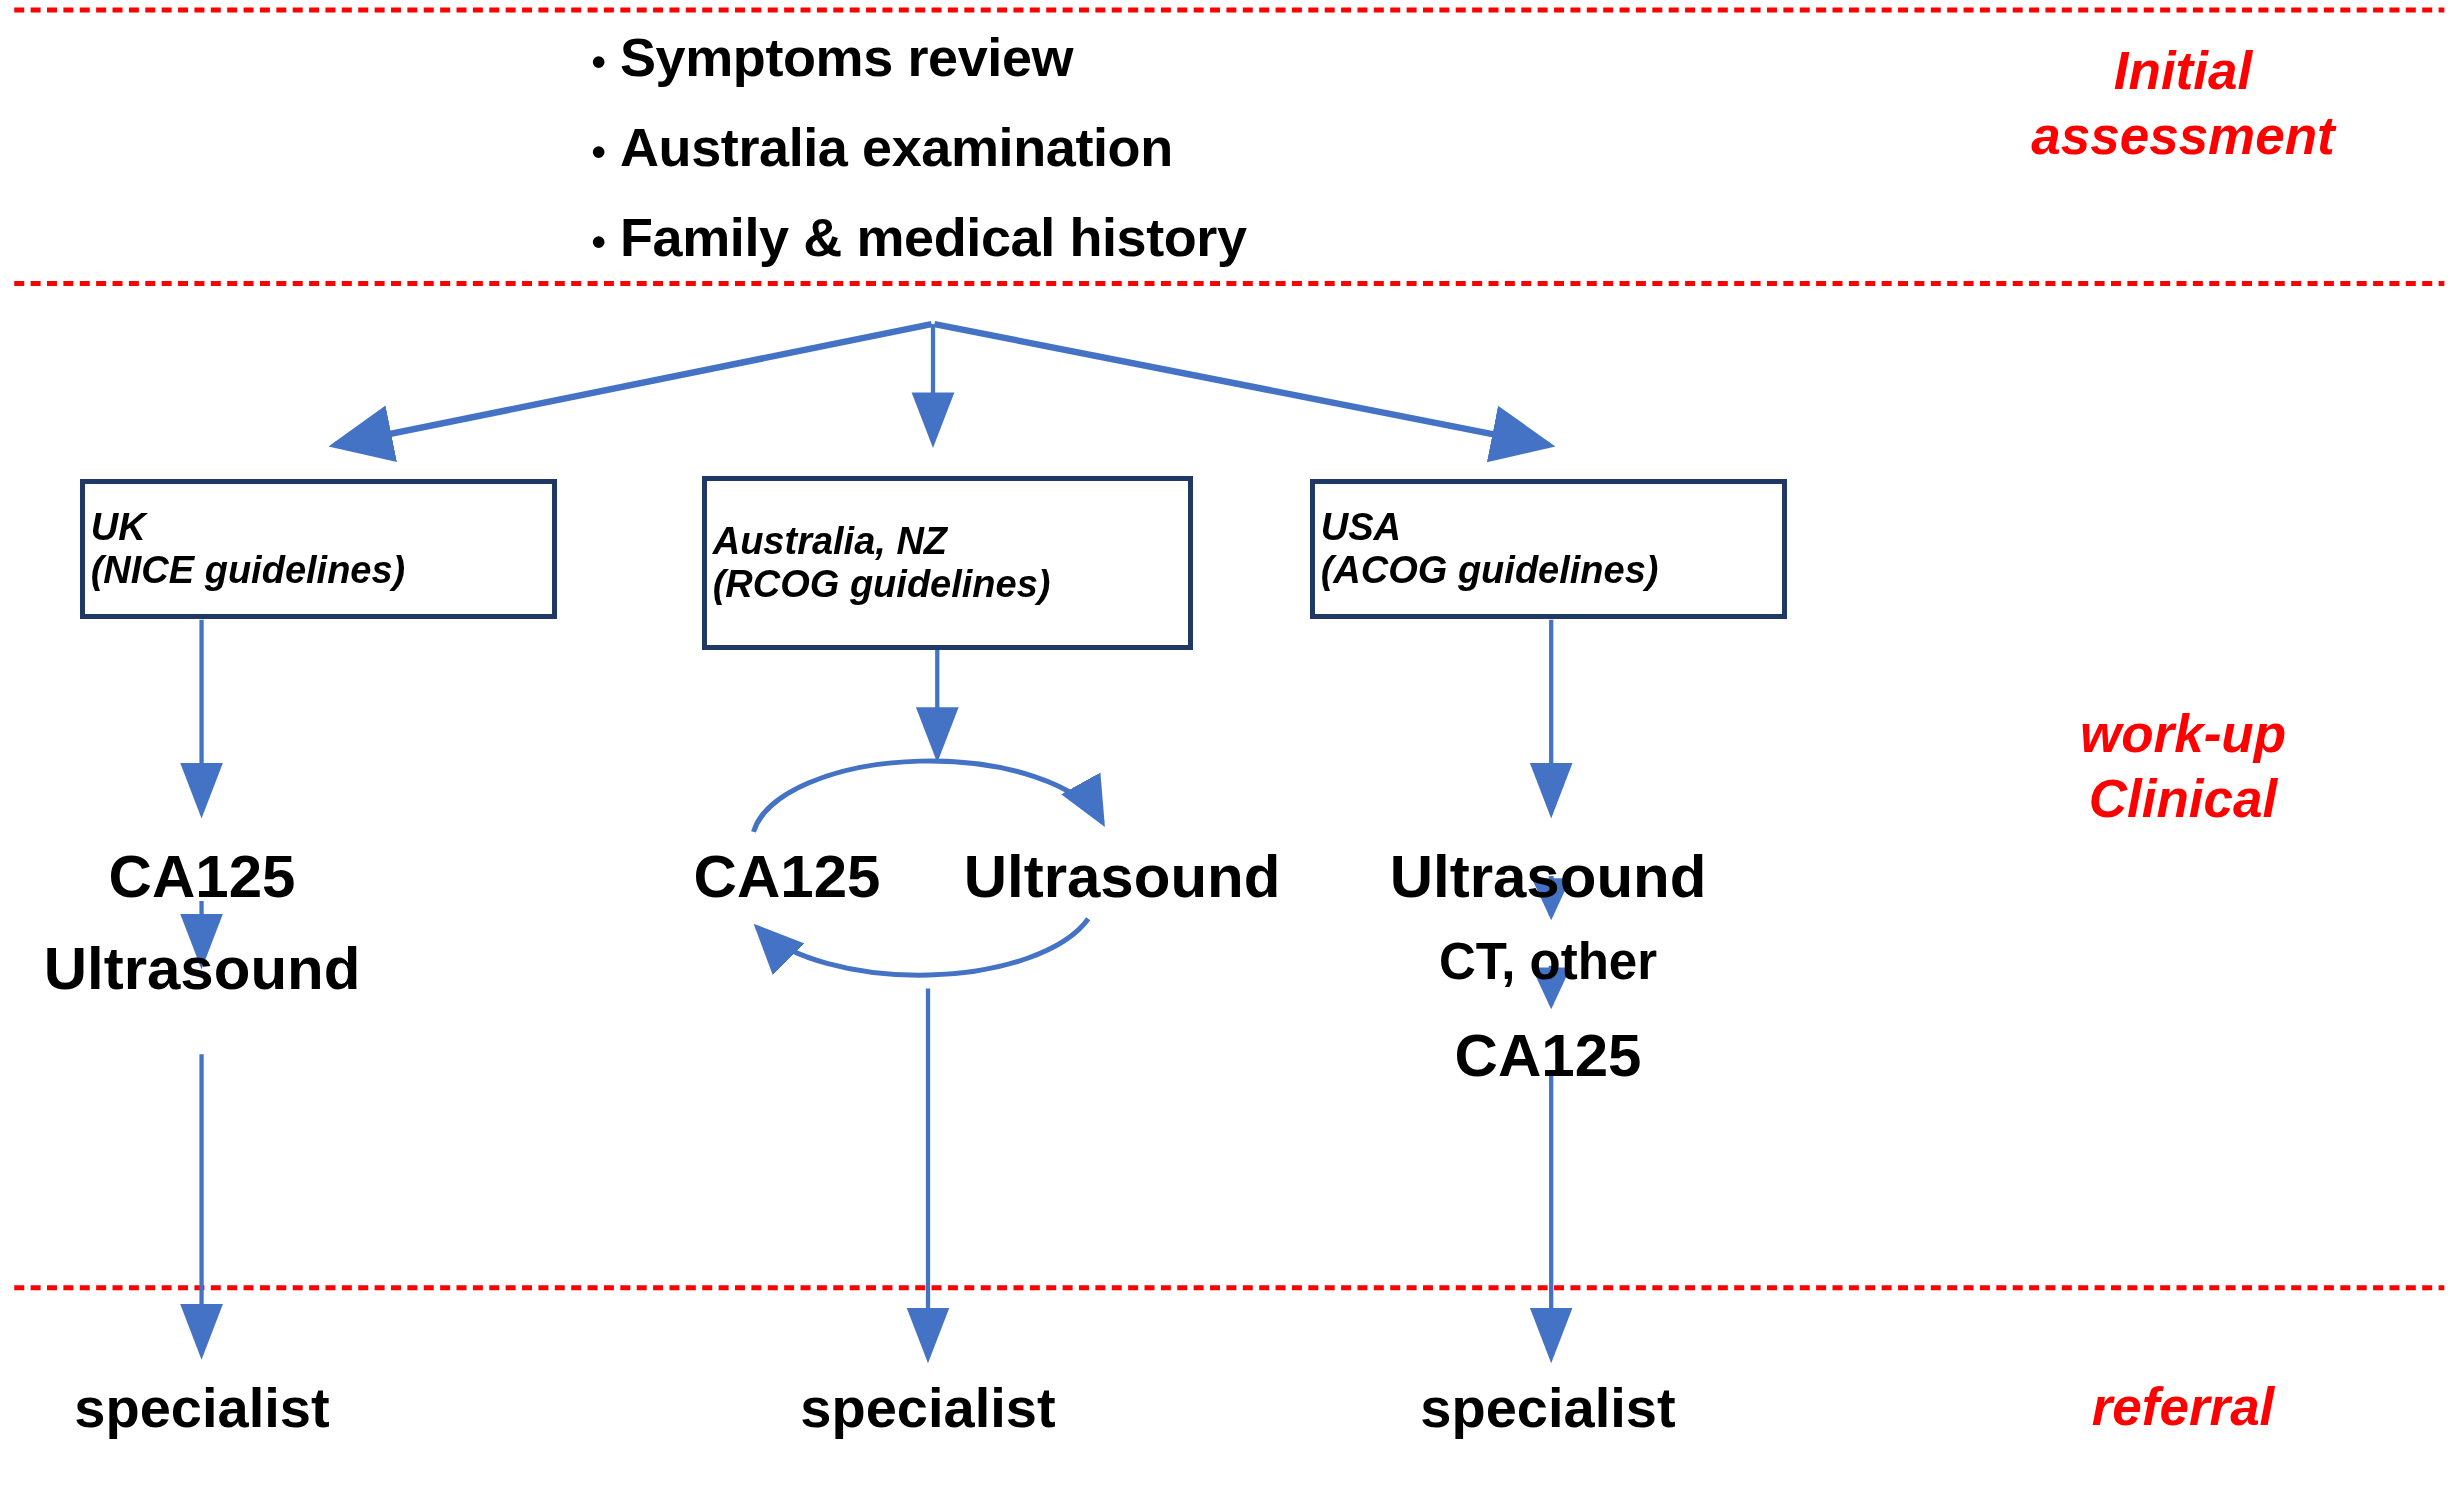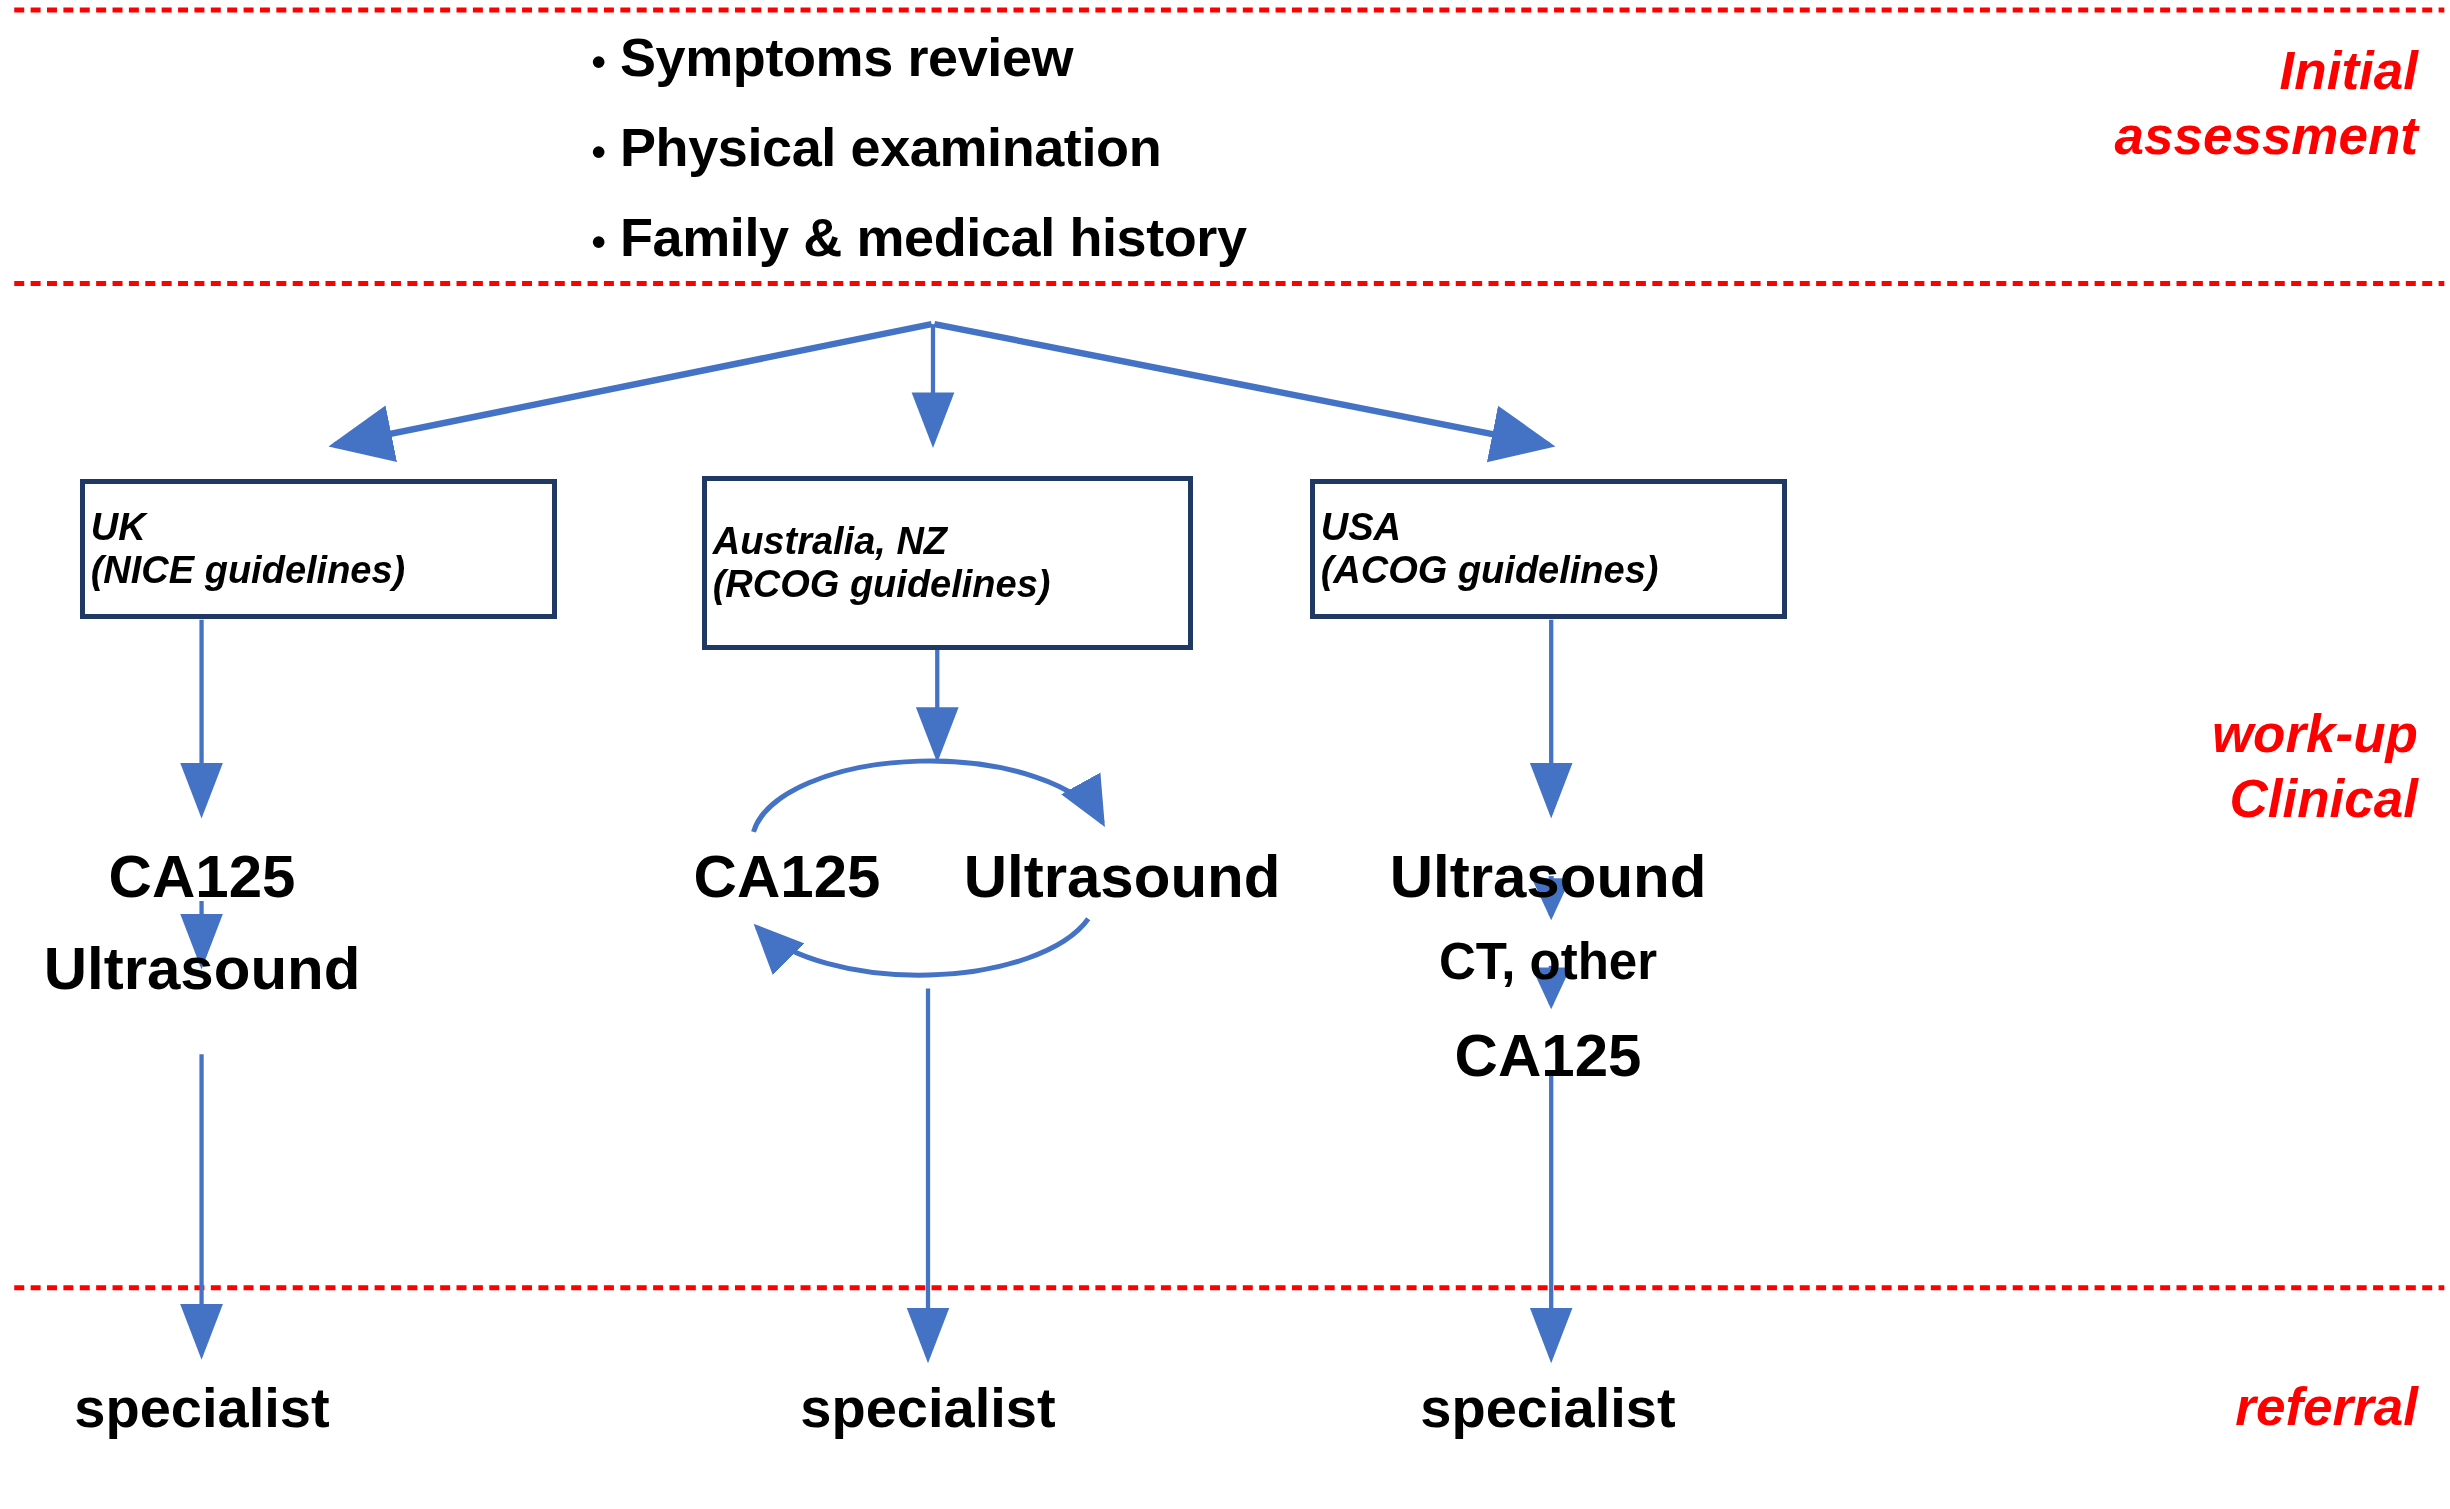--- a/index.html
+++ b/index.html
@@ -59,21 +59,21 @@
   }
 
   
   .stage-label {
     position: absolute;
     color: #FF0000;
     font-weight: 700;
     font-style: italic;
     font-size: 53px;
     line-height: 1.22;
-    text-align: right;
+    text-align: center;
     width: 470px;
     left: 1948px;
   }
   #stage-initial { top: 39px; }
   #stage-workup  { top: 702px; }
   #stage-referral{ top: 1375px; }
 
   
   .guide-box {
     position: absolute;
@@ -203,21 +203,21 @@
     </g>
   </svg>
 
   <div class="bullet-list">
     <div class="bullet-row">
       <span class="bullet-dot">•</span>
       <span class="bullet-text">Symptoms review</span>
     </div>
     <div class="bullet-row">
       <span class="bullet-dot">•</span>
-      <span class="bullet-text">Physical examination</span>
+      <span class="bullet-text">Australia examination</span>
     </div>
     <div class="bullet-row">
       <span class="bullet-dot">•</span>
       <span class="bullet-text">Family &amp; medical history</span>
     </div>
   </div>
 
   <div class="stage-label" id="stage-initial">
     <div>Initial</div>
     <div>assessment</div>

